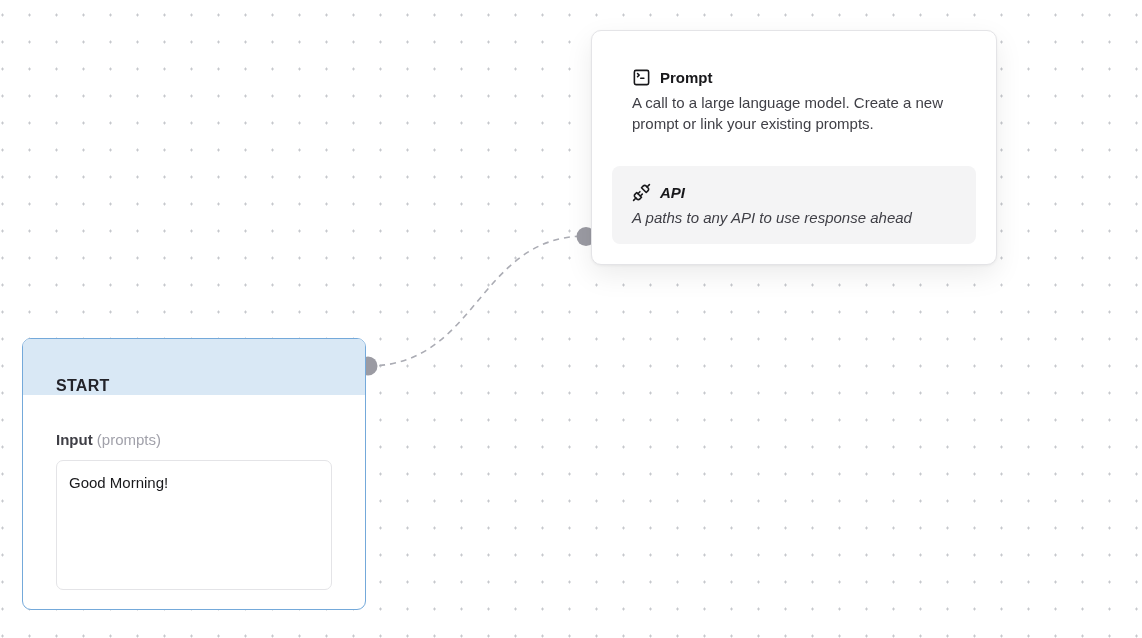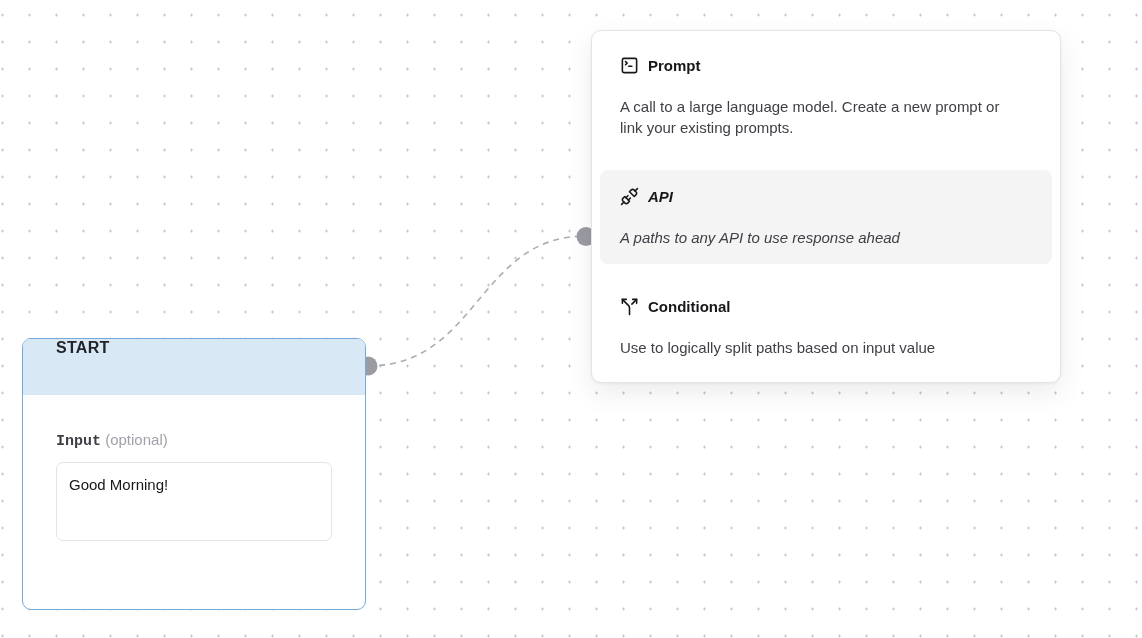--- a/index.html
+++ b/index.html
@@ -42,74 +42,74 @@
     width: 344px; height: 272px;
     background: #ffffff;
     border: 1.5px solid var(--node-border, #74a9da);
     border-radius: 9px;
     z-index: 2;
   }
   .node-header {
     height: 56px;
     background: var(--header-bg, #d9e8f5);
     border-radius: 7px 7px 0 0;
-    display: flex; align-items: flex-start;
+    display: flex; align-items: flex-end;
     padding: 0 33px;
   }
   .node-title {
     font-size: 16px; font-weight: 700;
     color: #232329; letter-spacing: 0.3px;
   }
   .node-body { padding: 36px 33px 0 33px; }
   .input-label { font-size: 15px; margin-bottom: 12px; }
-  .input-label .lbl { font-weight: 700; color: #3f3f46; font-family: Liberation Mono, monospace; }
+  .input-label .lbl { font-weight: 700; color: #3f3f46; }
   .input-label .opt { font-weight: 400; color: #a1a1aa; }
   .node-input {
     display: block;
-    width: 100%; height: 79px;
+    width: 100%; height: 130px;
     border: 1px solid #e4e4e7;
     border-radius: 7px;
     padding: 13px 12px;
     font-family: "Liberation Sans", "DejaVu Sans", sans-serif;
     font-size: 15px; color: #18181b;
     resize: none; outline: none;
     background: #ffffff;
   }
 
   
   .node-menu {
     position: absolute;
     left: 591px; top: 30px;
-    width: 470px;
+    width: 406px;
     background: #ffffff;
     border: 1px solid #e4e4e7;
     border-radius: 10px;
     box-shadow: 0 1px 3px rgba(0,0,0,0.05), 0 10px 28px rgba(0,0,0,0.08);
-    padding: 8px;
+    padding: 20px;
     z-index: 3;
     display: flex; flex-direction: column; gap: 16px;
   }
   .menu-item {
     padding: 16px 20px;
     border-radius: 8px;
     cursor: pointer;
   }
   .menu-item.highlighted { background: var(--highlight-bg, #f4f4f5); font-style: italic; }
   .menu-item-title {
     display: flex; align-items: center; gap: 9px;
     font-size: 15px; font-weight: 700; color: #18181b;
     line-height: 21px;
   }
   .menu-item-title .icon {
     display: inline-flex; width: 19px; height: 19px;
     color: #18181b; flex: 0 0 auto;
   }
   .menu-item-title .icon svg { width: 19px; height: 19px; }
   .menu-item-desc {
-    margin-top: 20px;
+    margin-top: 4px;
     font-size: 15px; line-height: 21px;
     color: #3f3f46;
     max-width: 392px;
   }
 </style>
 </head>
 <body>
 
 <div class="canvas">
 
@@ -119,21 +119,21 @@
     <circle class="handle-circle" cx="586" cy="236.5" r="9.5"></circle>
   </svg>
 
   <div class="start-node">
     <div class="node-header">
       <span class="node-title">START</span>
     </div>
     <div class="node-body">
       <div class="input-label">
         <span class="lbl">Input</span>
-        <span class="opt">(optional)</span>
+        <span class="opt">(prompts)</span>
       </div>
       <textarea class="node-input" spellcheck="false" style="">Good Morning!</textarea>
     </div>
   </div>
 
   <div class="node-menu">
 
     <div class="menu-item">
       <div class="menu-item-title">
         <span class="icon">
@@ -159,29 +159,15 @@
             <path d="M7.5 13.5 10 11"></path>
             <path d="M10.5 16.5 13 14"></path>
             <path d="m12 6 6 6 2.3-2.3a2.4 2.4 0 0 0 0-3.4l-2.6-2.6a2.4 2.4 0 0 0-3.4 0Z"></path>
           </svg>
         </span>
         <span class="label">API</span>
       </div>
       <div class="menu-item-desc">A paths to any API to use response ahead</div>
     </div>
 
-    <div class="menu-item">
-      <div class="menu-item-title">
-        <span class="icon">
-          <svg viewBox="0 0 24 24" fill="none" stroke="currentColor" stroke-width="2" stroke-linecap="round" stroke-linejoin="round">
-            <path d="M16 3h5v5"></path>
-            <path d="M8 3H3v5"></path>
-            <path d="M12 22v-8.3a4 4 0 0 0-1.172-2.872L3 3"></path>
-            <path d="m15 9 6-6"></path>
-          </svg>
-        </span>
-        <span class="label">Conditional</span>
-      </div>
-      <div class="menu-item-desc">Use to logically split paths based on input value</div>
-    </div>
 
   </div>
 </div>
 
 </body></html>

